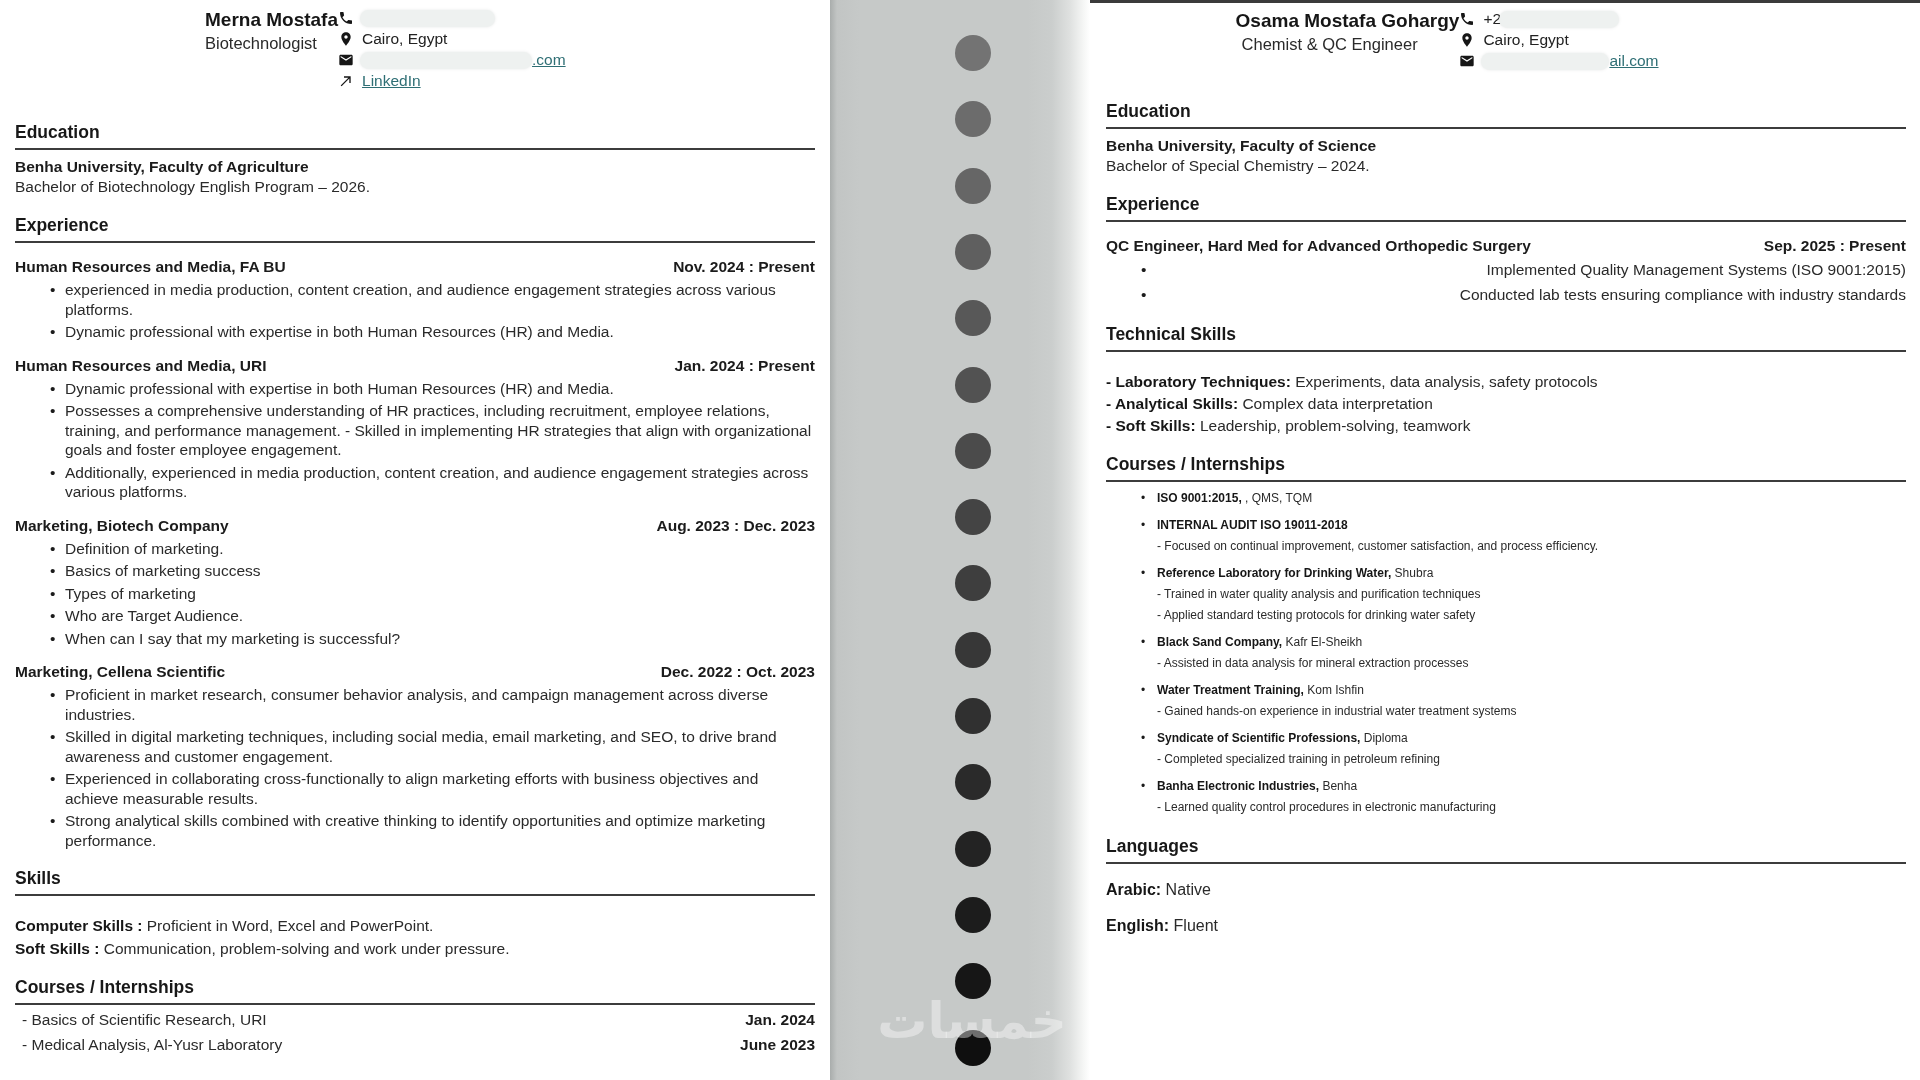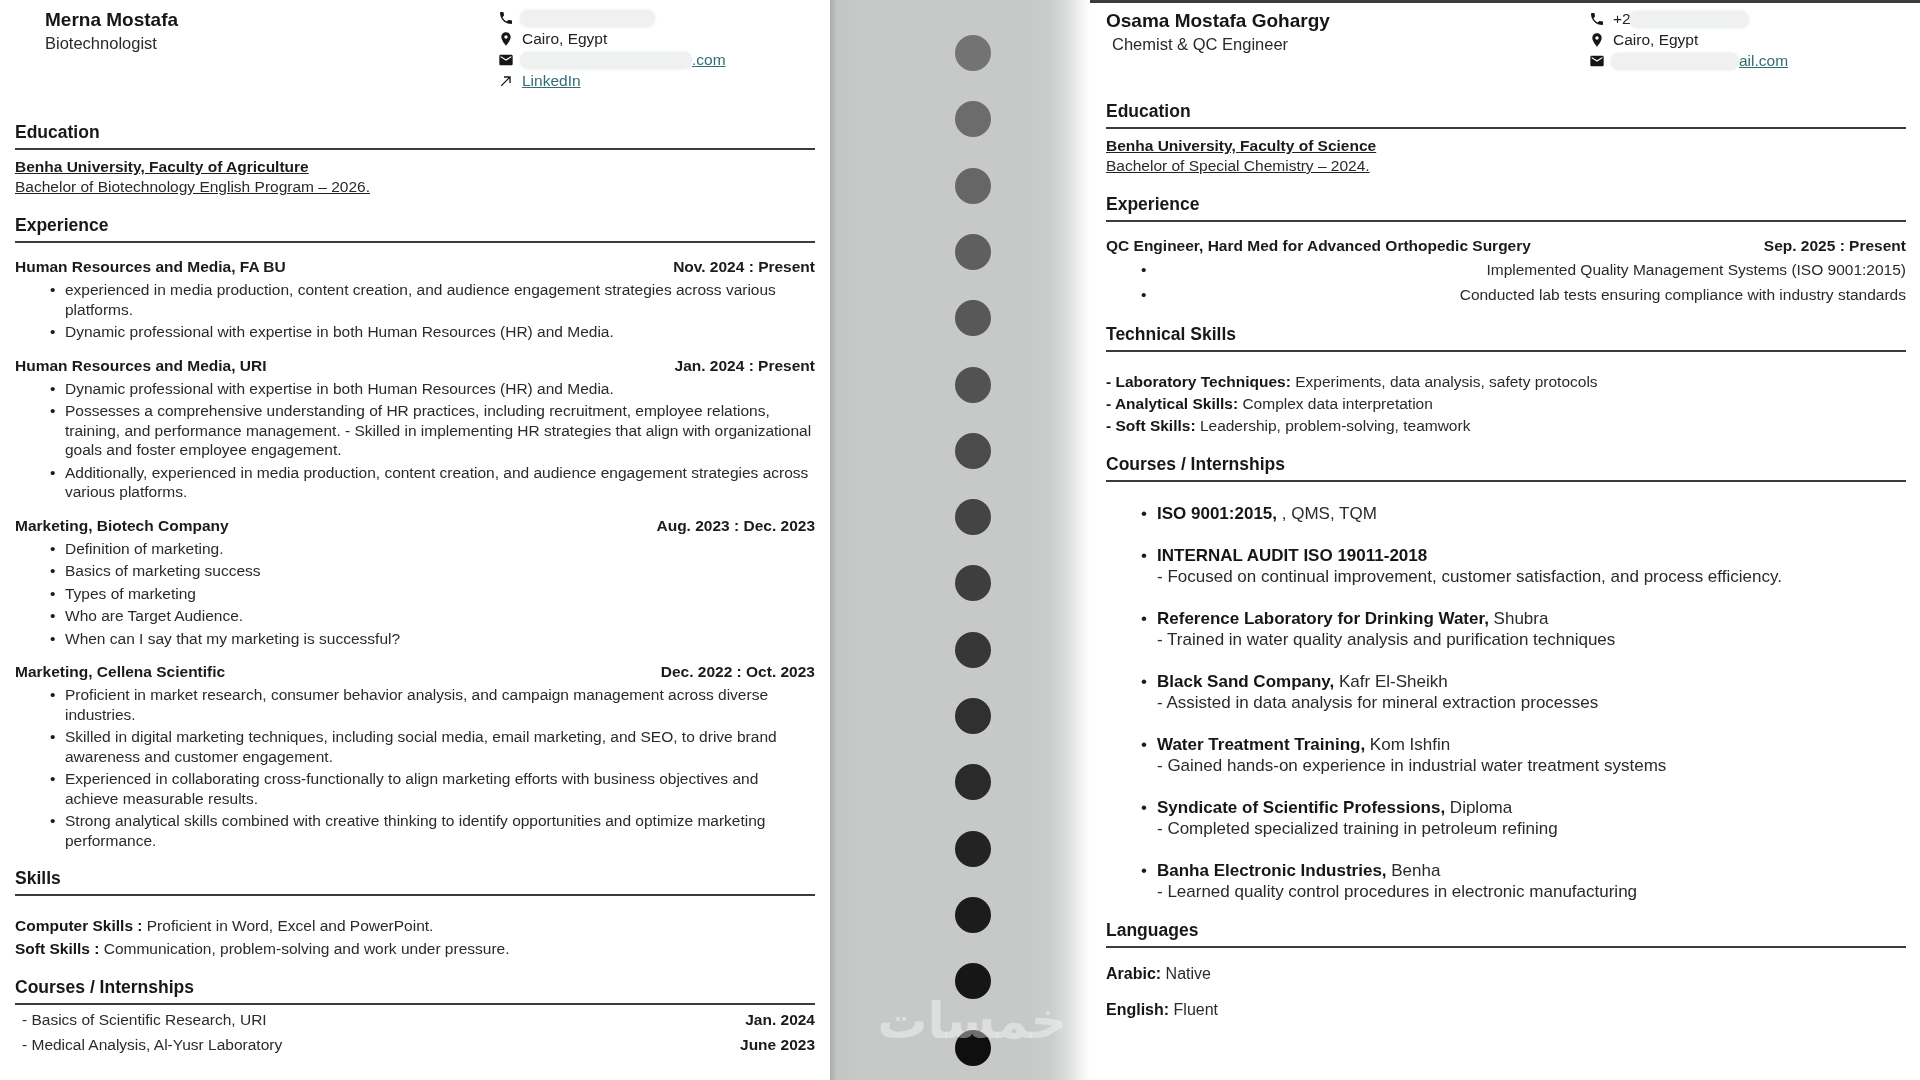--- a/index.html
+++ b/index.html
@@ -5,42 +5,42 @@
   html,body{margin:0;padding:0;background:#ffffff;}
   .canvas{position:relative;width:1920px;height:1080px;overflow:hidden;background:#ffffff;
           font-family:"Liberation Sans",sans-serif;color:#222;}
 
   
   .page{position:absolute;top:0;height:1080px;background:#ffffff;box-sizing:border-box;}
   .page-left{left:0;width:830px;padding:8px 15px 0 15px;}
   .page-right{left:1090px;width:830px;padding:6px 14px 0 16px;border-top:3px solid #3b3b3b;}
 
   
-  .hdr{display:flex;justify-content:space-between;align-items:flex-start;}
+  .hdr{display:flex;justify-content:center;align-items:flex-start;}
   .hdr-left .name{font-size:19px;font-weight:bold;color:#161616;line-height:24px;}
   .hdr-left .role{font-size:16.5px;color:#2a2a2a;line-height:22px;}
   .page-left .hdr-left{margin-left:30px;}
   .page-right .hdr-left .role{padding-left:6px;}
   .hdr-contact{width:317px;flex:0 0 317px;}
   .crow{display:flex;align-items:center;height:20px;margin-bottom:1px;font-size:15.5px;color:#222;}
   .cicon{width:17px;height:17px;margin-right:7px;flex:0 0 17px;}
   .cicon svg{width:16px;height:16px;fill:#161616;}
   .ctext{color:#222;}
   .clink{color:#2e6e74;text-decoration:underline;cursor:pointer;}
   .blob{display:inline-block;height:17px;background:#eef1f0;border-radius:9px;margin-left:-2px;
         box-shadow:0 0 3px rgba(120,130,130,0.18);}
   .page-left .hdr{min-height:96px;}
   .page-right .hdr{min-height:74px;}
 
   
   .sec{margin-top:18px;}
   .sec h2{font-size:17.5px;font-weight:bold;color:#181818;margin:0;padding:0 0 5px 0;
           border-bottom:2px solid #3c3c3c;line-height:21px;}
   .page-left .sec-education{margin-top:18px;}
-  .edu{margin-top:7px;font-size:15.5px;line-height:20px;text-decoration:underline;}
+  .edu{margin-top:7px;font-size:15.5px;line-height:20px;}
   .edu .org{font-weight:bold;color:#1b1b1b;}
   .edu .degree{color:#2a2a2a;}
 
   
   .job{margin-top:14px;}
   .jrow{display:flex;justify-content:space-between;align-items:baseline;}
   .jtitle{font-weight:bold;font-size:15.5px;color:#1b1b1b;line-height:20px;}
   .jdate{font-weight:bold;font-size:15.5px;color:#1b1b1b;white-space:nowrap;}
   ul.bullets{list-style:none;margin:3px 0 0 0;padding:0 0 0 50px;}
   ul.bullets li{position:relative;font-size:15.5px;line-height:19.5px;color:#2a2a2a;margin-top:3px;}
@@ -55,21 +55,21 @@
   .sec-lang .lline{margin-top:16px;font-size:16px;}
 
   
   .course-row{display:flex;justify-content:space-between;font-size:15.5px;line-height:21px;margin-top:4px;}
   .course-row .ctxt{padding-left:7px;color:#2a2a2a;}
   .course-row .cdate{font-weight:bold;color:#1b1b1b;white-space:nowrap;}
   .sec-courses-left .wrap{}
 
   
   ul.rcourses{list-style:none;margin:6px 0 0 0;padding:0 0 0 51px;}
-  ul.rcourses>li{position:relative;font-size:17px;line-height:21px;color:#2a2a2a;margin-top:21px;}
+  ul.rcourses>li{position:relative;font-size:12px;line-height:21px;color:#2a2a2a;margin-top:6px;}
   ul.rcourses>li::before{content:"\2022";position:absolute;left:-16px;top:0;color:#1b1b1b;}
   ul.rcourses .lead{font-weight:bold;color:#161616;}
   ul.rcourses .sub{font-weight:normal;color:#2a2a2a;line-height:21px;}
 
   
   .spine{position:absolute;left:830px;top:0;width:260px;height:1080px;
          background:linear-gradient(90deg,#a9adac 0px,#c2c5c4 7px,#c6c9c8 30px,#c6c9c8 198px,
                     #cbcecd 222px,#dfe1e0 240px,#f6f7f6 254px,#ffffff 260px);}
   .spine-circle{position:absolute;left:125px;width:36px;height:36px;border-radius:50%;}
   .watermark{position:absolute;left:-8px;top:992px;width:300px;text-align:center;direction:rtl;
@@ -281,21 +281,21 @@
           <div class="lline"><b>- Analytical Skills:</b><span> Complex data interpretation</span></div>
           <div class="lline"><b>- Soft Skills:</b><span> Leadership, problem-solving, teamwork</span></div>
         </div>
     </div>
 
     <div class="sec sec-courses-right">
       <h2>Courses / Internships</h2>
       <ul class="rcourses" id="courses-right">
           <li><span class="lead">ISO 9001:2015,</span><span class="tail"> , QMS, TQM</span></li>
           <li><span class="lead">INTERNAL AUDIT ISO 19011-2018</span><div class="sub">- Focused on continual improvement, customer satisfaction, and process efficiency.</div></li>
-          <li><span class="lead">Reference Laboratory for Drinking Water,</span><span class="tail"> Shubra</span><div class="sub">- Trained in water quality analysis and purification techniques</div></li>
+          <li><span class="lead">Reference Laboratory for Drinking Water,</span><span class="tail"> Shubra</span><div class="sub">- Trained in water quality analysis and purification techniques</div><div class="sub">- Applied standard testing protocols for drinking water safety</div></li>
           <li><span class="lead">Black Sand Company,</span><span class="tail"> Kafr El-Sheikh</span><div class="sub">- Assisted in data analysis for mineral extraction processes</div></li>
           <li><span class="lead">Water Treatment Training,</span><span class="tail"> Kom Ishfin</span><div class="sub">- Gained hands-on experience in industrial water treatment systems</div></li>
           <li><span class="lead">Syndicate of Scientific Professions,</span><span class="tail"> Diploma</span><div class="sub">- Completed specialized training in petroleum refining</div></li>
           <li><span class="lead">Banha Electronic Industries,</span><span class="tail"> Benha</span><div class="sub">- Learned quality control procedures in electronic manufacturing</div></li>
         </ul>
     </div>
 
     <div class="sec sec-lang">
       <h2>Languages</h2>
       <div id="lang-right">

